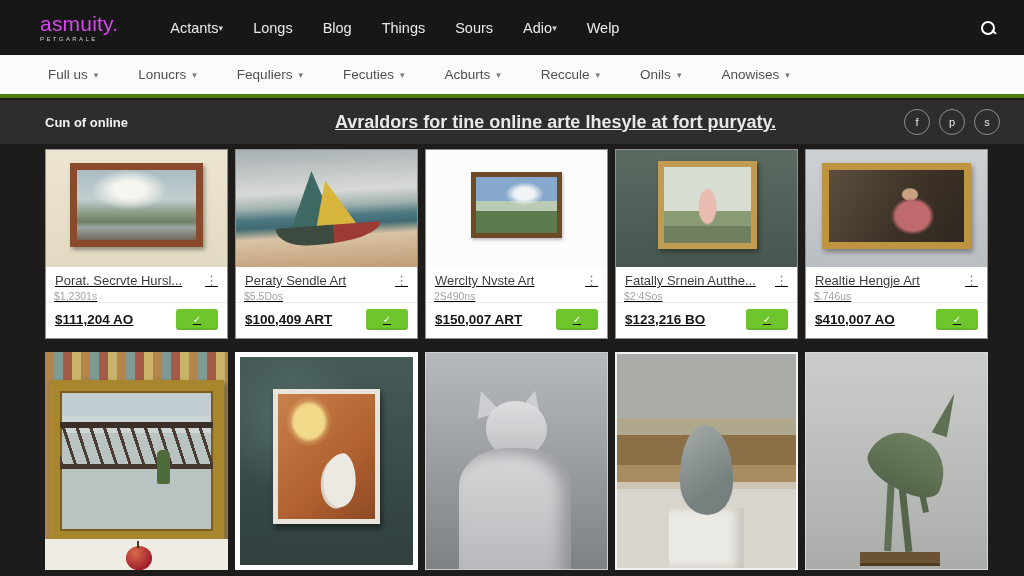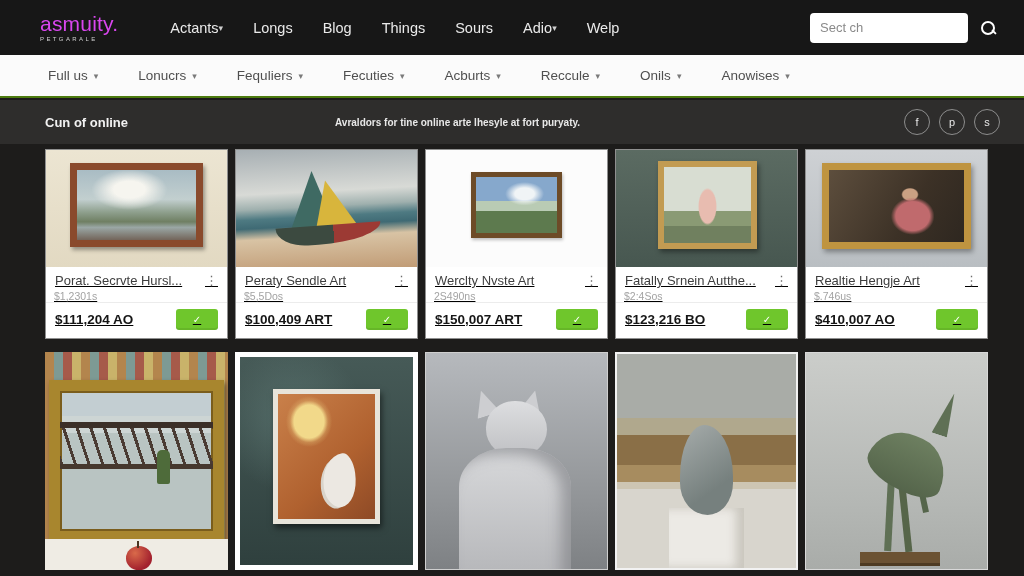--- a/index.html
+++ b/index.html
@@ -21,29 +21,29 @@
                   font-size:13px; color:#333; padding:0 10px; outline:none; font-family:"Liberation Sans",sans-serif; }
   .search-input::placeholder { color:#8a8a8a; }
   .search-icon { position:relative; width:16px; height:16px; cursor:pointer; }
   .search-icon::before { content:""; position:absolute; left:1px; top:1px; width:10px; height:10px;
                          border:2px solid #fff; border-radius:50%; }
   .search-icon::after { content:""; position:absolute; left:11px; top:11px; width:6px; height:2px;
                         background:#fff; transform:rotate(45deg); border-radius:1px; }
 
   
   .subnav { position:absolute; top:55px; left:0; width:1024px; height:43px; background:#fbfbfb;
-            border-bottom:2px solid #4d7c0f; display:flex; align-items:center; padding:0 48px; gap:40px; }
+            border-bottom:4px solid #4d7c0f; display:flex; align-items:center; padding:0 48px; gap:40px; }
   .subnav-item { color:#4f4f4f; font-size:13.5px; cursor:pointer; display:flex; align-items:center; gap:6px; white-space:nowrap; }
   .subnav-item .caret { color:#7a7a7a; }
 
   
   .section-header { position:absolute; top:100px; left:0; width:1024px; height:44px; background:#2e2d2c;
                     display:flex; align-items:center; padding:0 24px 0 45px; }
   .section-title { color:#f2f2f2; font-size:13px; font-weight:bold; }
-  .section-subtitle { position:absolute; left:335px; color:#e8e8e8; font-size:10px; font-weight:bold; }
+  .section-subtitle { position:absolute; left:335px; color:#e8e8e8; font-size:18px; font-weight:bold;text-decoration:underline; }
   .social-group { margin-left:auto; display:flex; gap:9px; }
   .social-btn { width:26px; height:26px; border:1px solid #8d8d8d; border-radius:50%; color:#e8e8e8;
                 font-size:11px; display:flex; align-items:center; justify-content:center; cursor:pointer; background:transparent; }
 
   
   .cards-row { position:absolute; top:149px; left:45px; display:flex; gap:7px; }
   .card { width:183px; height:190px; background:#fff; border:1px solid #8f8f8f; display:flex; flex-direction:column;text-decoration:underline; }
   .card-img { width:100%; height:118px; position:relative; overflow:hidden; cursor:pointer; }
   .card-info { padding:6px 9px 2px 9px; display:flex; align-items:flex-start; }
   .card-title { font-size:13px; color:#3e3e3e; flex:1; white-space:nowrap; overflow:hidden; text-overflow:ellipsis; }
@@ -169,21 +169,20 @@
       </span>
       <span class="topnav-item">
         <span>Adio</span>
         <span class="caret">▾</span>
       </span>
       <span class="topnav-item">
         <span>Welp</span>
       </span>
     </nav>
     <div class="top-search">
-      <input class="search-input" type="text" placeholder="Sect ch" style="">
       <span class="search-icon"></span>
     </div>
   </header>
 
   <nav class="subnav">
     <span class="subnav-item">
       <span>Full us</span>
       <span class="caret">▾</span>
     </span>
     <span class="subnav-item">

